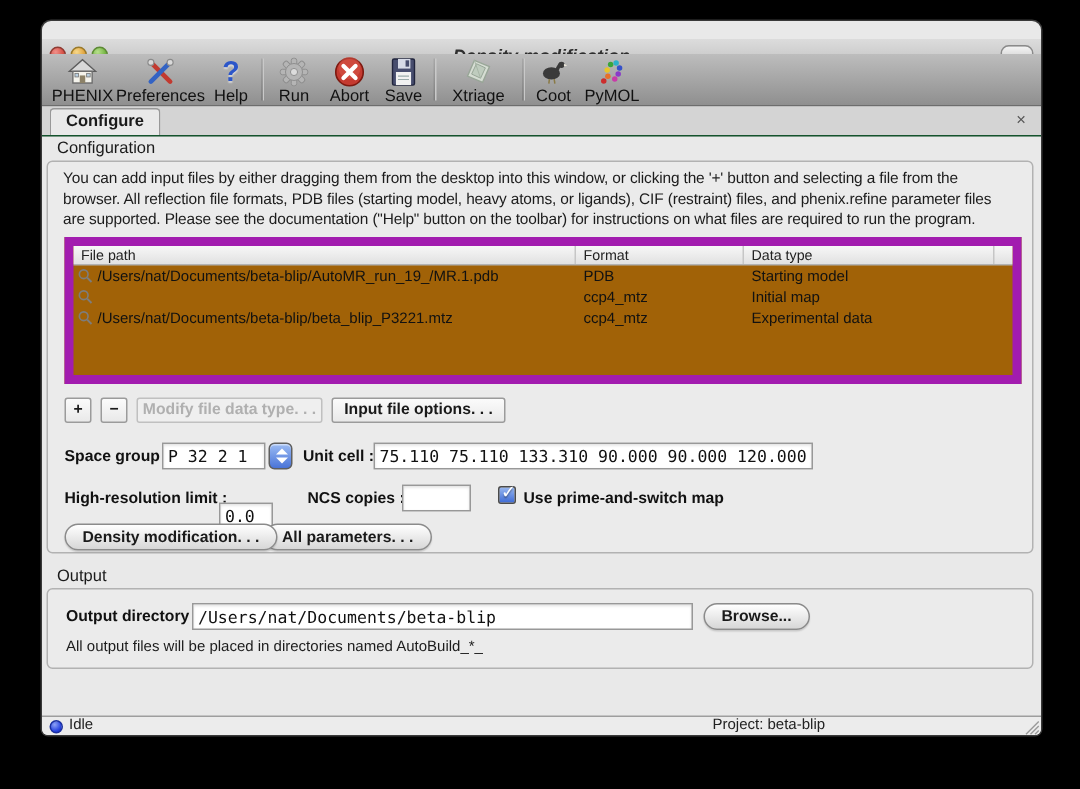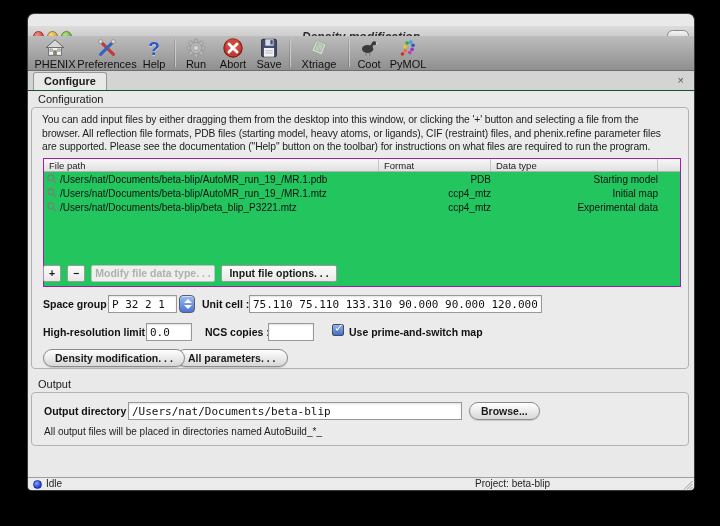--- a/index.html
+++ b/index.html
@@ -50,26 +50,26 @@
   .section-label { position:absolute; font-size:11px; color:#1a1a1a; }
   .groupbox { position:absolute; left:3px; width:658px; background:#ebebeb;
     border:1px solid #b2b2b2; border-radius:4px; }
   #config-box { top:93px; height:262px; }
   #output-box { top:378px; height:54px; }
 
   .description { position:absolute; left:10px; top:5px; width:628px;
     font-size:10.3px; line-height:13.5px; color:#1c1c1c; letter-spacing:-0.1px;}
 
   
-  .file-table { position:absolute; left:11px; top:50px; width:638px; height:129px;
-    background:#22c55e; border:1px solid #a21caf; font-size:10px; color:#111; }
+  .file-table { position:absolute; left:11px; top:50px; width:638px; height:98px;
+    background:#a16207; border:6px solid #a21caf; font-size:10px; color:#111; }
   .ft-header { display:flex; height:13px; background:linear-gradient(#f7f7f7,#e1e1e1);
     border-bottom:1px solid #b2b2b2; font-size:9.5px; color:#222; }
   .ft-header > div { padding:1px 0 0 5px; border-right:1px solid #c6c6c6; overflow:hidden; white-space:nowrap;}
-  .ft-row { display:flex; height:14px; align-items:center; white-space:nowrap;text-align:right; }
+  .ft-row { display:flex; height:14px; align-items:center; white-space:nowrap; }
   .ft-row > div { overflow:hidden; }
   .col-path { width:335px; } .col-format { width:112px; } .col-type { width:167px; }
   .col-last { flex:1; border-right:none !important; }
   .ft-row .col-path { padding-left:3px; display:flex; align-items:center; gap:3px; }
   .ft-row .col-format, .ft-row .col-type { padding-left:5px; }
 
   
   .sq-btn { position:absolute; height:17px; background:linear-gradient(#fbfbfb,#e9e9e9);
     border:1px solid #9b9b9b; border-radius:2px; font-size:10.5px; font-weight:bold;
     color:#1a1a1a; text-align:center; line-height:15px; cursor:default; }
@@ -266,21 +266,20 @@
         <div class="col-format">PDB</div>
         <div class="col-type">Starting model</div>
         <div class="col-last"></div>
       </div>
       <div class="ft-row">
         <div class="col-path">
           <svg width="10" height="10" viewBox="0 0 10 10">
             <circle cx="3.8" cy="3.8" r="2.9" fill="none" stroke="#7d7d7d" stroke-width="1.1"></circle>
             <line x1="6.1" y1="6.1" x2="9" y2="9" stroke="#7d7d7d" stroke-width="1.3"></line>
           </svg>
-          <span>/Users/nat/Documents/beta-blip/AutoMR_run_19_/MR.1.mtz</span>
         </div>
         <div class="col-format">ccp4_mtz</div>
         <div class="col-type">Initial map</div>
         <div class="col-last"></div>
       </div>
       <div class="ft-row">
         <div class="col-path">
           <svg width="10" height="10" viewBox="0 0 10 10">
             <circle cx="3.8" cy="3.8" r="2.9" fill="none" stroke="#7d7d7d" stroke-width="1.1"></circle>
             <line x1="6.1" y1="6.1" x2="9" y2="9" stroke="#7d7d7d" stroke-width="1.3"></line>
@@ -301,21 +300,21 @@
     <div class="flabel" style="left:11px; top:190px">Space group :</div>
     <input class="tfield" style="left: 76px; top: 187px; width: 69px;" value="P 32 2 1">
     <div class="stepper" style="left:147px; top:187px">
       <div class="up"></div>
       <div class="dn"></div>
     </div>
     <div class="flabel" style="left:170px; top:190px">Unit cell :</div>
     <input class="tfield" style="left: 217px; top: 187px; width: 293px;" value="75.110 75.110 133.310 90.000 90.000 120.000">
 
     <div class="flabel" style="left:11px; top:218px">High-resolution limit :</div>
-    <input class="tfield" style="left: 114px; top: 215px; width: 46px;" value="0.0">
+    <input class="tfield" style="left: 114px; top: 227px; width: 36px;" value="0.0">
     <div class="flabel" style="left:173px; top:218px">NCS copies :</div>
     <input class="tfield" style="left: 236px; top: 215px; width: 46px;" value="">
     <div class="checkbox checked" style="left:300px; top:216px">
       <span class="mark">✓</span>
     </div>
     <div class="flabel" style="left:317px; top:218px">Use prime-and-switch map</div>
 
     <div class="pill-btn" style="left:144px; top:241px">All parameters. . .</div>
     <div class="pill-btn" style="left:11px; top:241px">Density modification. . .</div>
   </div>

